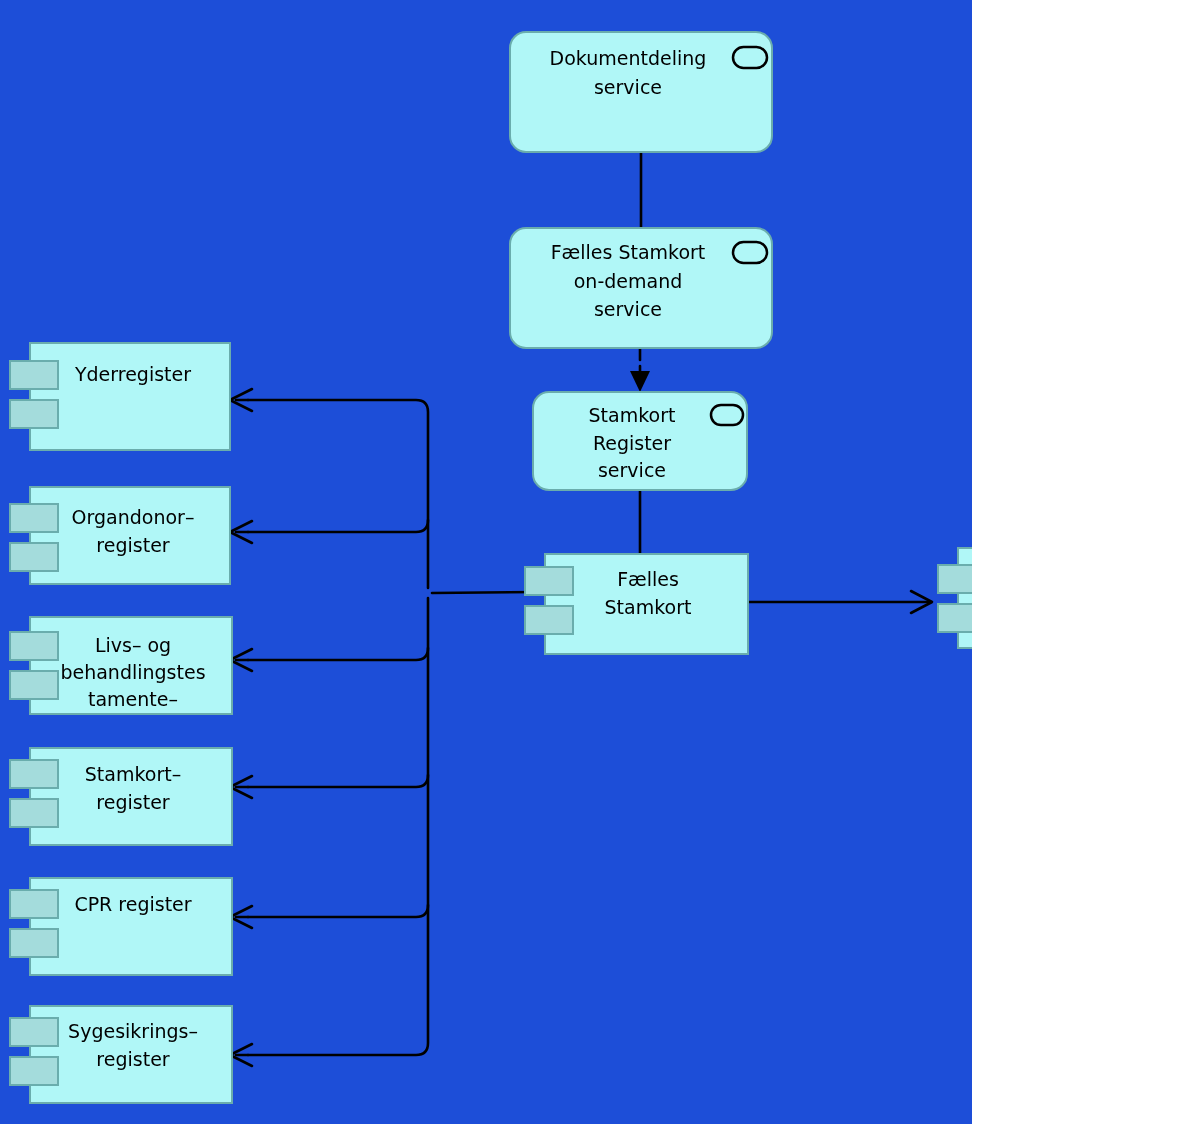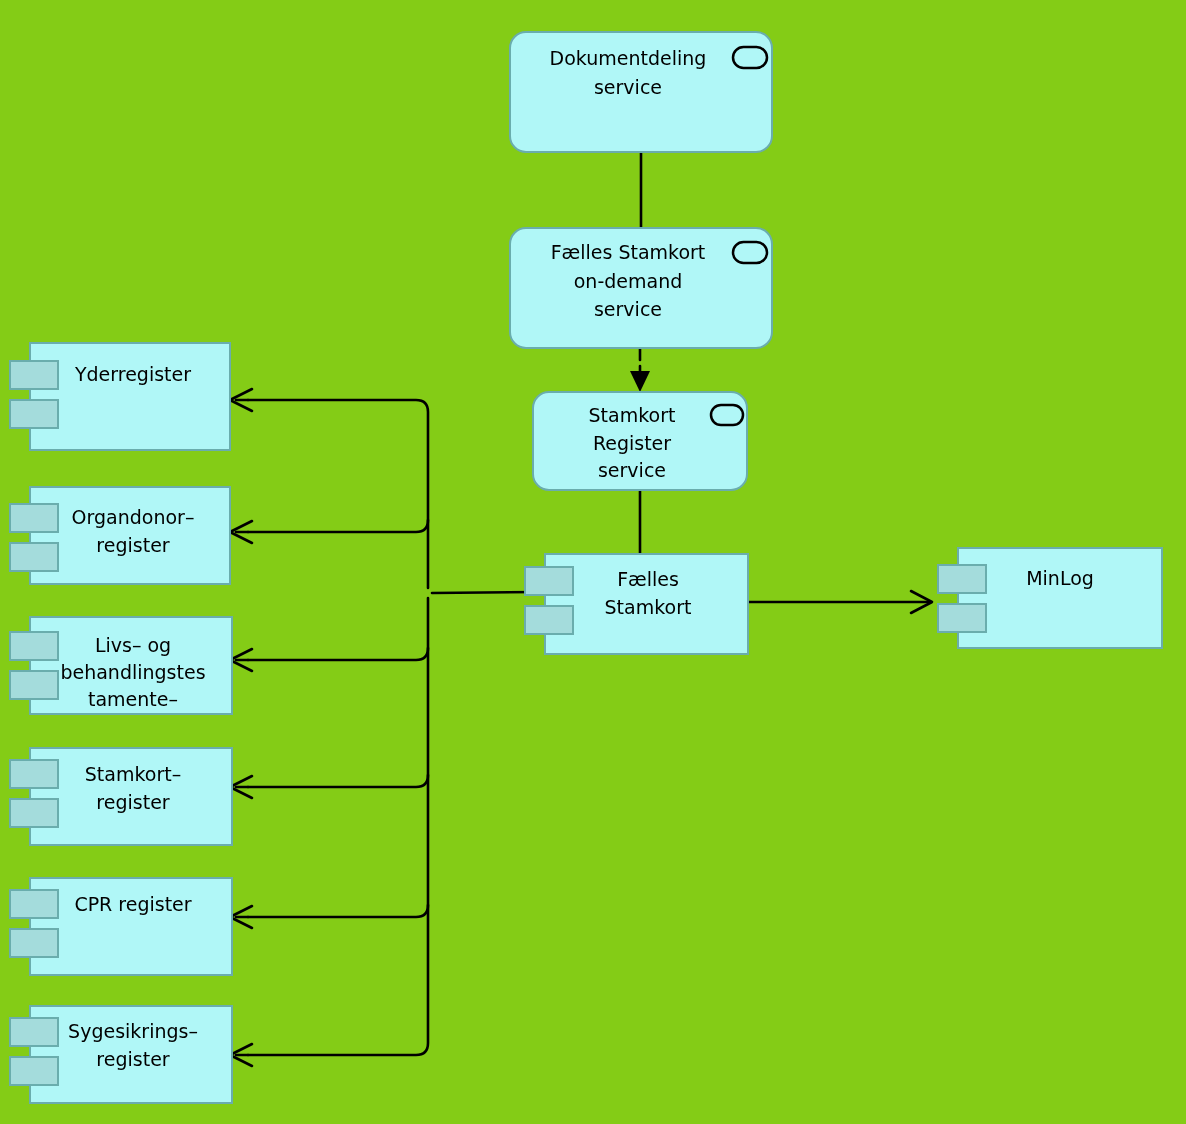--- a/index.html
+++ b/index.html
@@ -5,23 +5,23 @@
   html, body {
     margin: 0;
     padding: 0;
     background: #ffffff;
   }
   body {
     font-family: "DejaVu Sans", sans-serif;
   }
   #diagram-root {
     position: relative;
-    width: 1186px;
+    width: 972px;
     height: 1124px;
-    background: #84cc16;
+    background: #1d4ed8;
     overflow: hidden;
   }
   svg.diagram {
     display: block;
     width: 1186px;
     height: 1124px;
   }
   .node-label {
     font-family: "DejaVu Sans", sans-serif;
     font-size: 19px;

